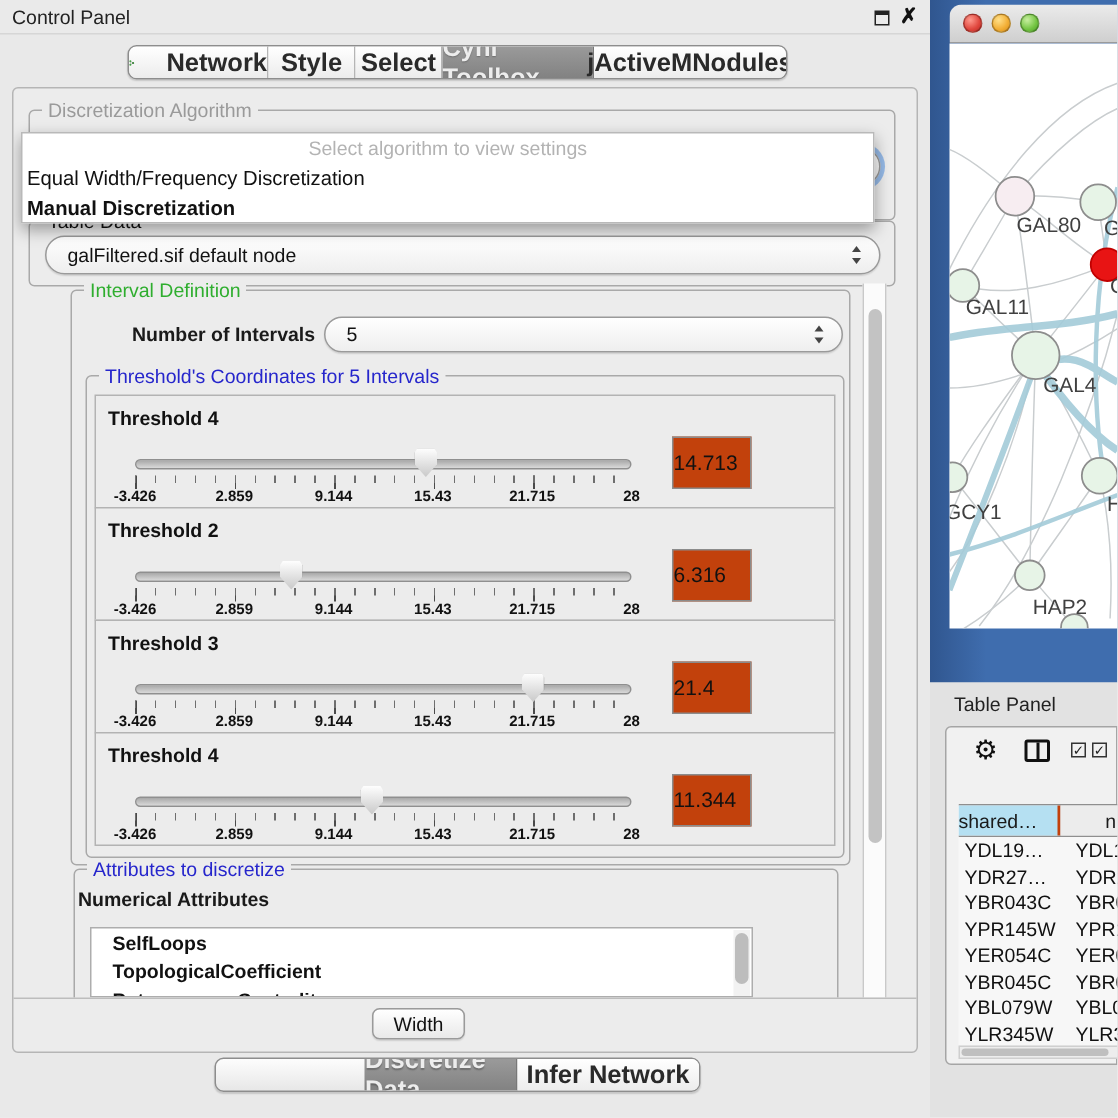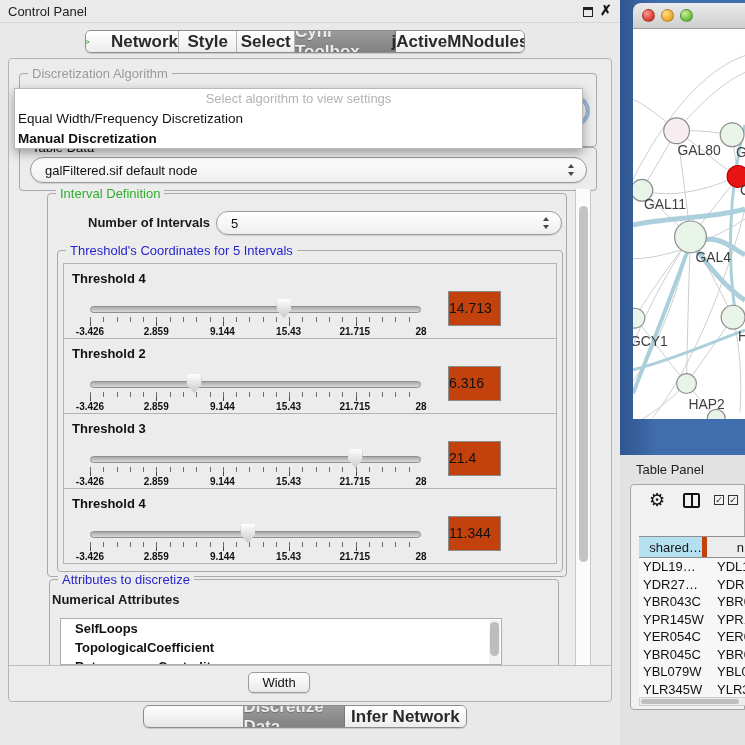--- a/index.html
+++ b/index.html
@@ -88,21 +88,21 @@
   
   #tp-region { position:absolute; left:620px; top:455px; width:125px; height:290px; background:#e2e2e2; }
   .tp-title { position:absolute; left:16px; top:7px; font-size:13px; color:#222; }
   .tp-panel { position:absolute; left:10px; top:29px; width:115px; height:226px; background:#f1f1f1; border:1px solid #a5a5a5; border-radius:4px 0 0 4px; }
   .gear-icon { position:absolute; left:18px; top:5px; font-size:18px; color:#111; line-height:20px; }
   .split-icon { position:absolute; left:52px; top:8px; width:17px; height:15px; border:2px solid #111; border-radius:2px; }
   .split-icon::before { content:""; position:absolute; left:5.5px; top:0; width:2px; height:11px; background:#111; }
   .cb-icon { position:absolute; top:10px; width:10px; height:10px; border:1.5px solid #333; font-size:9px; line-height:8px; text-align:center; color:#222; }
   .tp-table { position:absolute; left:8px; top:51px; width:107px; height:168px; overflow:hidden; background:#f7f7f7; }
   .tp-head { display:flex; height:22px; border-top:1px solid #8f8f8f; border-bottom:1px solid #8f8f8f; }
-  .tp-head .c1 { width:68px; background:#b5e0f2; border-right:5px solid #c2410c; text-align:right; line-height:21px; font-size:13px; color:#1a1a1a; }
+  .tp-head .c1 { width:68px; background:#b5e0f2; border-right:2px solid #c2410c; text-align:left; line-height:21px; font-size:13px; color:#1a1a1a; }
   .tp-head .c2 { width:39px; background:#ececec; text-align:right; padding-right:2px; line-height:21px; font-size:13px; color:#1a1a1a; }
   .tp-row { display:flex; height:17.5px; }
   .tp-row .c1 { width:68px; padding-left:4px; font-size:13px; line-height:17px; color:#111; white-space:nowrap; overflow:hidden; }
   .tp-row .c2 { width:39px; padding-left:10px; font-size:13px; line-height:17px; color:#111; white-space:nowrap; overflow:hidden; }
   .h-scrollbar { position:absolute; left:8px; top:212px; width:107px; height:9px; background:#ededed; border:1px solid #cfcfcf; }
   .h-scrollbar .th { position:absolute; left:1px; top:1px; width:98px; height:5px; border-radius:3px; background:#bfbfbf; }
 </style>
 </head>
 <body>
 

